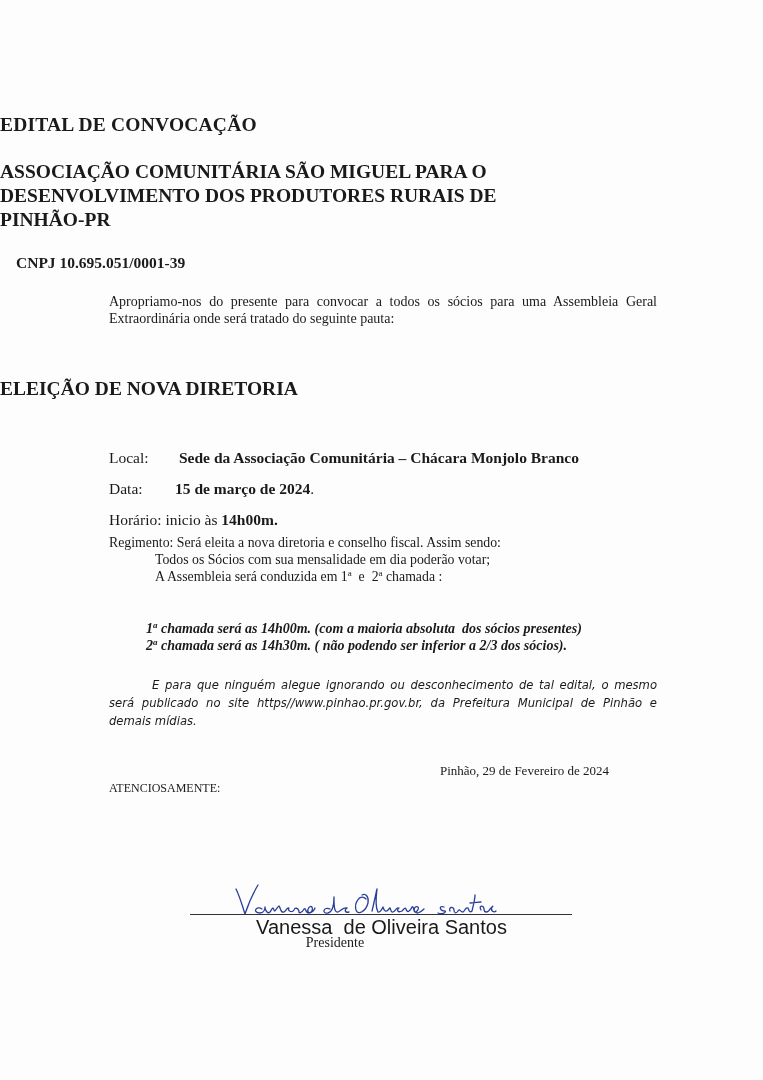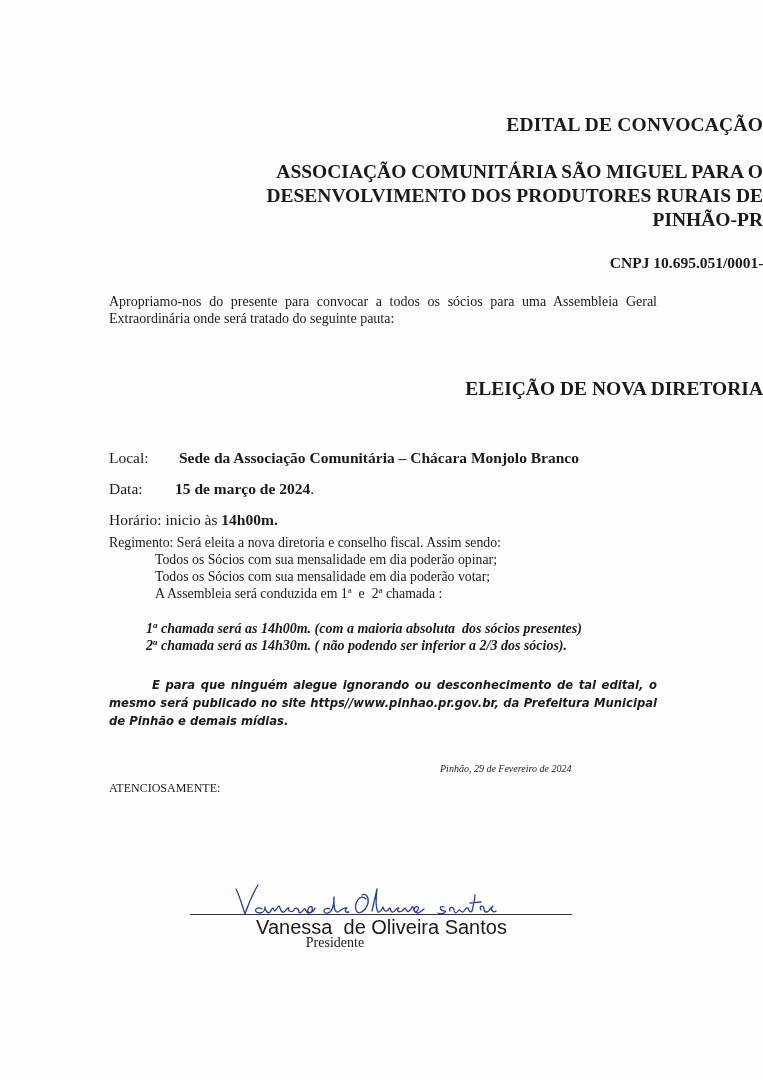--- a/index.html
+++ b/index.html
@@ -5,38 +5,38 @@
     html, body { margin: 0; padding: 0; }
     body {
       width: 763px; height: 1080px;
       background: #fdfdfd;
       position: relative;
       overflow: hidden;
       font-family: "Liberation Serif", "DejaVu Serif", serif;
       color: #1a1a1a;
     }
     .abs { position: absolute; }
-    .center { left: 0; width: 763px; text-align: right; }
+    .center { left: 0; width: 763px; text-align: left; }
     .h-title { top: 114px; font-size: 19.5px; font-weight: bold; letter-spacing: 0.2px; }
     .h-org { top: 160px; font-size: 19.5px; font-weight: bold; line-height: 24px; }
     .h-cnpj { top: 254px; font-size: 15.5px; font-weight: bold; margin-left: 16px; }
     .intro { left: 109px; top: 293px; width: 548px; font-size: 14px; line-height: 17px; text-align: justify; text-align-last: left; }
     .h-agenda { top: 378px; font-size: 19.5px; font-weight: bold; }
     .details { left: 109px; top: 436px; font-size: 15.5px; line-height: 19px; }
     .details .row { white-space: nowrap; margin-top: 12px; }
     .details .lbl { display: inline-block; }
     .details .lbl.local { width: 70px; }
     .details .lbl.data { width: 66px; }
     .details b { font-weight: bold; }
     .reg { left: 109px; top: 534px; font-size: 13.8px; line-height: 17px; white-space: nowrap; }
     .reg .indent { padding-left: 46px; }
     .calls { left: 146px; top: 620px; font-size: 14px; line-height: 17px; font-weight: bold; font-style: italic; white-space: nowrap; }
-    .notice { left: 109px; top: 676px; width: 548px; font-family: "DejaVu Sans", "Liberation Sans", sans-serif; font-size: 11.6px; line-height: 18px; font-weight: bold; font-style: italic; text-align: justify; text-align-last: left; }
+    .notice { left: 109px; top: 676px; width: 548px; font-family: "DejaVu Sans", "Liberation Sans", sans-serif; font-size: 11.6px; line-height: 18px; font-weight: normal; font-style: italic; text-align: justify; text-align-last: left; }
     .notice .first { padding-left: 43px; }
-    .place-date { left: 440px; top: 763px; font-size: 10px; font-style: italic; }
+    .place-date { left: 440px; top: 763px; font-size: 13px; }
     .regards { left: 109px; top: 781px; font-size: 12px; }
     .sig-line { left: 190px; top: 914px; width: 382px; height: 1px; background: #333; }
     .sig-svg { left: 232px; top: 883px; }
     .sig-name { left: 0; width: 763px; top: 916px; text-align: center; font-family: "Liberation Sans", "DejaVu Sans", sans-serif; font-size: 20px; }
     .sig-name span { display: inline-block; margin-left: 0px; }
     .sig-role { left: 0; width: 670px; top: 935px; text-align: center; font-size: 14px; }
     sup { font-size: 9px; vertical-align: 5px; line-height: 0; }
   </style>
 </head>
 <body>
@@ -62,21 +62,20 @@
   <div class="row">
     <span class="lbl data">Data:</span><b>15 de março  de 2024</b><span>.</span>
   </div>
   <div class="row">
     <span>Horário:</span><span> inicio às </span><b>14h00m.</b>
   </div>
 </div>
 
 <div class="abs reg">
   <div>Regimento: Será eleita a nova diretoria e conselho fiscal. Assim sendo:</div>
-  <div class="indent">Todos os Sócios com sua mensalidade em dia poderão opinar;</div>
   <div class="indent">Todos os Sócios com sua mensalidade em dia poderão votar;</div>
   <div class="indent"><span>A Assembleia será conduzida em 1</span><sup>a</sup><span style="white-space:pre">  e  2</span><sup>a</sup><span> chamada :</span></div>
 </div>
 
 <div class="abs calls">
   <div><span>1</span><sup>a</sup><span style="white-space:pre"> chamada será as 14h00m. (com a maioria absoluta  dos sócios presentes)</span></div>
   <div><span>2</span><sup>a</sup><span style="white-space:pre"> chamada será as 14h30m. ( não podendo ser inferior a 2/3 dos sócios).</span></div>
 </div>
 
 <div class="abs notice">

